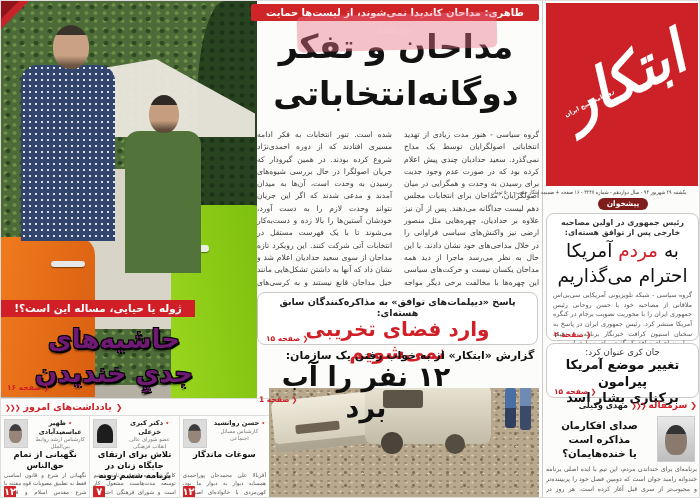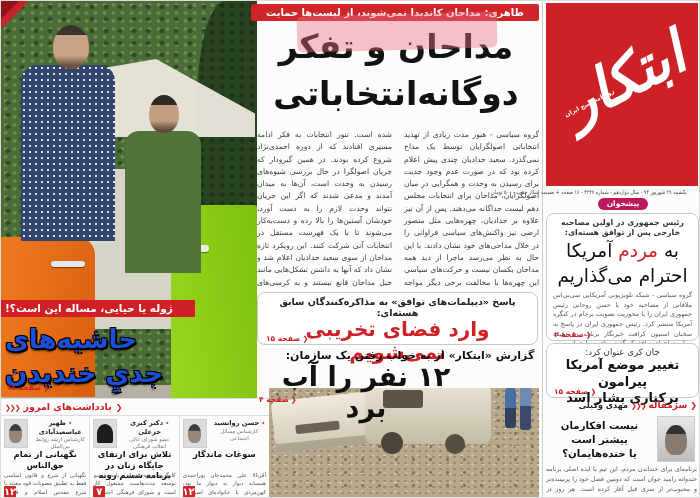--- a/index.html
+++ b/index.html
@@ -28,22 +28,22 @@
      background:linear-gradient(#3a332c 22%,#c9a184 23%,#c9a184 70%,#6b5543 92%);}
   .man1-torso{position:absolute;left:20px;top:64px;width:94px;height:176px;border-radius:16px 16px 0 0;background:#31456e;
      background-image:radial-gradient(rgba(255,255,255,.85) .7px,transparent 1.2px);background-size:6px 6px;}
   .man2-head{position:absolute;left:148px;top:94px;width:30px;height:38px;border-radius:50% 50% 46% 46%;
      background:linear-gradient(#2e2924 26%,#c59d7f 27%,#c59d7f 68%,#5f4b3a 92%);}
   .man2-torso{position:absolute;left:124px;top:130px;width:76px;height:142px;border-radius:14px 14px 0 0;background:#52743b;}
   .corner-ribbon{left:0;top:0;width:0;height:0;border-top:28px solid #c6242a;border-right:28px solid transparent;}
   .corner-ribbon-inner{left:0;top:0;width:0;height:0;border-top:18px solid #8f151a;border-right:18px solid transparent;}
 
   .photo-kicker{left:0;top:299px;width:186px;background:#d01f26;color:#fff;font-size:10.5px;font-weight:bold;
-     text-align:left;padding:2px 4px;line-height:1.2;}
-  .photo-headline{left:4px;top:322px;width:218px;text-align:left;color:#1d4ed8;font-weight:bold;font-size:26px;line-height:1.3;
+     text-align:center;padding:2px 4px;line-height:1.2;}
+  .photo-headline{left:4px;top:322px;width:218px;text-align:center;color:#701a75;font-weight:bold;font-size:26px;line-height:1.3;
      text-shadow:2px 2px 0 #000,-1px -1px 0 #000,1px -1px 0 #000,-1px 1px 0 #000,0 3px 2px rgba(0,0,0,.6);}
   .pageref{color:#d01f26;font-size:7.5px;font-weight:bold;}
   .arrow-ic::before{content:"❮";color:#d01f26;font-size:7px;font-weight:bold;margin-left:2px;}
   .photo-pageref{left:6px;top:382px;}
 
   
   .kicker-bar{left:250px;top:3px;width:288px;height:17px;background:#cf2428;color:#fff;font-size:10px;font-weight:bold;
      text-align:center;line-height:17px;border-radius:2px;}
   .lead-headline{left:252px;top:23px;width:286px;text-align:center;font-size:33px;font-weight:bold;color:#121212;line-height:1.42;}
   .watermark{left:296px;top:13px;width:200px;height:36px;background:rgba(235,112,134,.42);transform:rotate(-1.5deg);
@@ -74,21 +74,21 @@
   .fp2{position:absolute;left:251px;top:-2px;width:11px;height:44px;background:linear-gradient(#6d8bb5 46%,#3b4a68 46%);border-radius:3px;}
 
   
   .divider-v{left:541px;top:0;width:1px;height:498px;background:#ccc;}
   .masthead{left:545px;top:2px;width:152px;height:183px;background:#cc2127;overflow:hidden;}
   .masthead-logo{position:absolute;left:-12px;top:46px;width:180px;text-align:center;color:#fff;font-weight:bold;
      font-style:italic;font-size:58px;transform:rotate(-27deg);line-height:1;}
   .masthead-tag{position:absolute;left:16px;top:96px;color:#fff;font-size:6px;transform:rotate(-27deg);font-weight:bold;}
   .dateline{left:543px;top:188px;width:155px;font-size:5.6px;color:#444;text-align:center;white-space:nowrap;
      transform:scaleX(.84);transform-origin:center;}
-  .pishkhan{left:597px;top:197px;width:50px;height:12px;background:#be185d;color:#fff;border-radius:7px;
+  .pishkhan{left:597px;top:197px;width:50px;height:12px;background:#7f1d1d;color:#fff;border-radius:7px;
      font-size:7.5px;font-weight:bold;text-align:center;line-height:12px;}
 
   .newsbox{background:#fff;border:1px solid #c9c9c9;border-radius:8px;}
   .news1{left:545px;top:212px;width:151px;height:126px;}
   .n1-kicker{margin-top:4px;text-align:center;font-size:7.8px;font-weight:bold;color:#333;padding:0 3px;line-height:1.3;}
   .n1-headline{text-align:center;font-size:18.5px;font-weight:normal;color:#111;line-height:1.35;margin-top:1px;}
   .red-word{color:#d01f26;}
   .n1-body{font-size:6.4px;color:#555;text-align:justify;line-height:1.5;padding:2px 6px 0 6px;}
   .n1-page{position:absolute;left:7px;bottom:1px;}
 
@@ -183,21 +183,21 @@
     <div class="dip-kicker">پاسخ «دیپلمات‌های توافق» به مذاکره‌کنندگان سابق هسته‌ای:</div>
     <div class="dip-headline">وارد فضای تخریبی نمی‌شویم</div>
     <div class="pageref dip-page">
       <span class="arrow-ic"></span><span>صفحه ۱۵</span>
     </div>
   </div>
 
   <div class="abs flood-kicker">گزارش «ابتکار» از به خواب رفتن یک سازمان:</div>
   <div class="abs flood-headline">۱۲ نفر را آب برد</div>
   <div class="abs pageref flood-page">
-    <span class="arrow-ic"></span><span>صفحه ۴</span>
+    <span class="arrow-ic"></span><span>صفحه 1</span>
   </div>
   <div class="abs flood-photo">
     <div class="fc1">
         <div class="fc1-plate"></div>
       </div>
     <div class="fc2">
         <div class="fc2-win"></div>
       </div>
     <div class="fwheel"></div>
     <div class="fwheel2"></div>
@@ -240,21 +240,21 @@
   <div class="abs sec-header ed-header">
     <span class="chev1"></span>
     <span class="sec-label">سرمقاله</span>
     <span class="chev"></span>
     <span class="sec-author">مهدی وکیلی</span>
   </div>
 
   <div class="abs editorial">
     <div class="ed-photo"></div>
     <div class="ed-title">
-      <div>نیست افکارمان بیشتر است</div>
+      <div>صدای افکارمان مذاکره است</div>
       <div>یا خنده‌هایمان؟</div>
     </div>
     <div class="ed-body">برنامه‌ای برای خنداندن مردم، این تیم با ایده اصلی برنامه خندوانه رامبد جوان است که دومین فصل خود را پربیننده‌تر و محبوب‌تر از سری قبل آغاز کرده است. هر روز در شبکه‌های اجتماعی کلیپ‌هایی از شوخی‌های جناب خان شخصیت عروسکی این برنامه می‌بینیم که بسیار با استقبال مردم روبه‌رو شده است. این برنامه چند روز پیش بعد از شروع مرحله دوم مسابقه استندآپ کمدین‌ها وارد حاشیه‌هایی نیز شده است.</div>
   </div>
 
   <div class="abs notes-header">
     <span class="chev1"></span>
     <span class="notes-label">یادداشت‌های امروز</span>
     <span class="chev"></span>
   </div>

